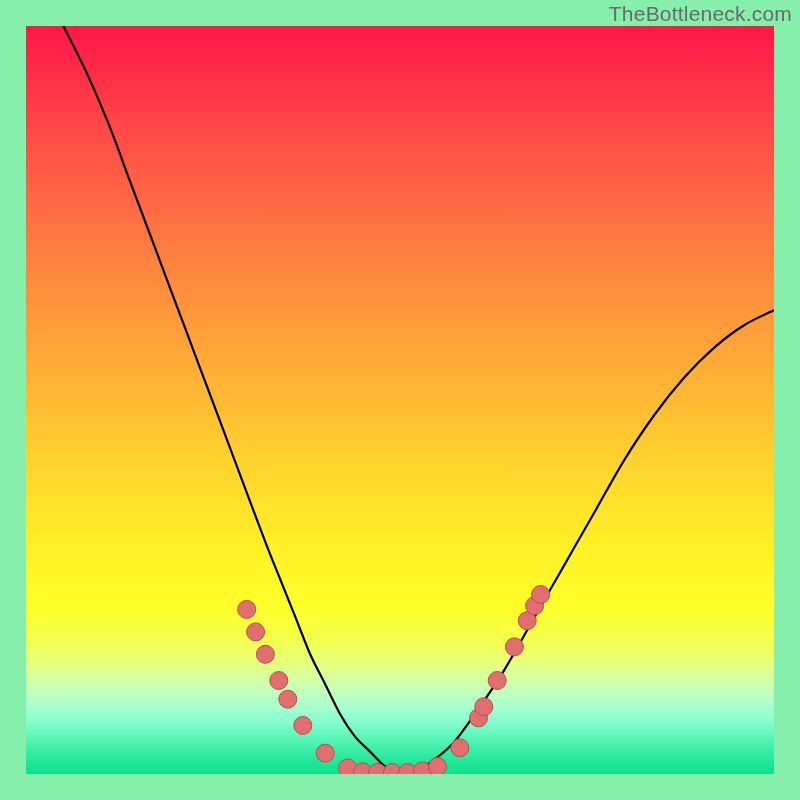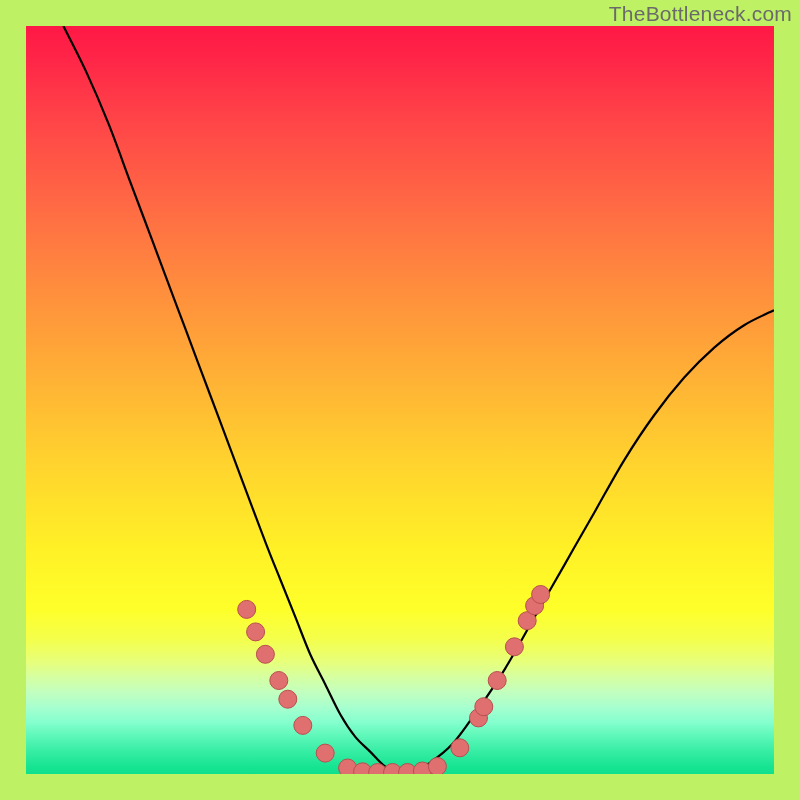--- a/index.html
+++ b/index.html
@@ -10,21 +10,21 @@
     background: #000;
     overflow: hidden;
     font-family: Arial, Helvetica, sans-serif;
   }
   .frame {
     position: absolute;
     left: 0;
     top: 0;
     width: 800px;
     height: 800px;
-    background: #bef264;
+    background: #86efac;
   }
   .plot {
     position: absolute;
     left: 26px;
     top: 26px;
     width: 748px;
     height: 748px;
     overflow: hidden;
   }
   .gradient-bg {

